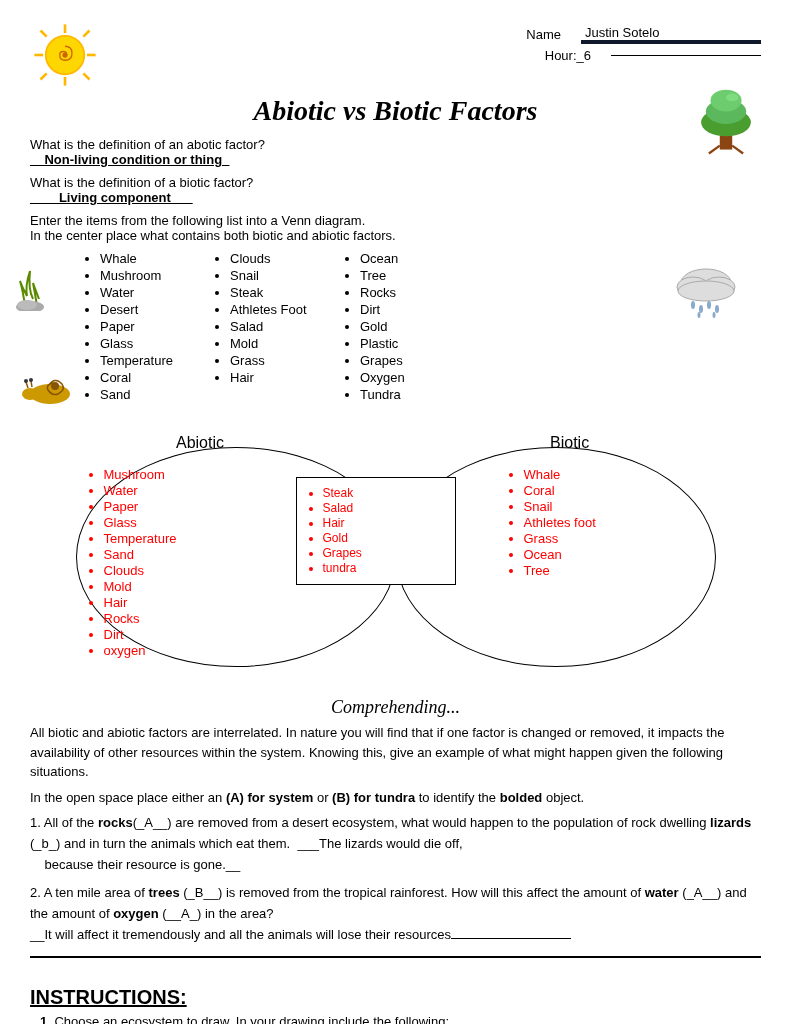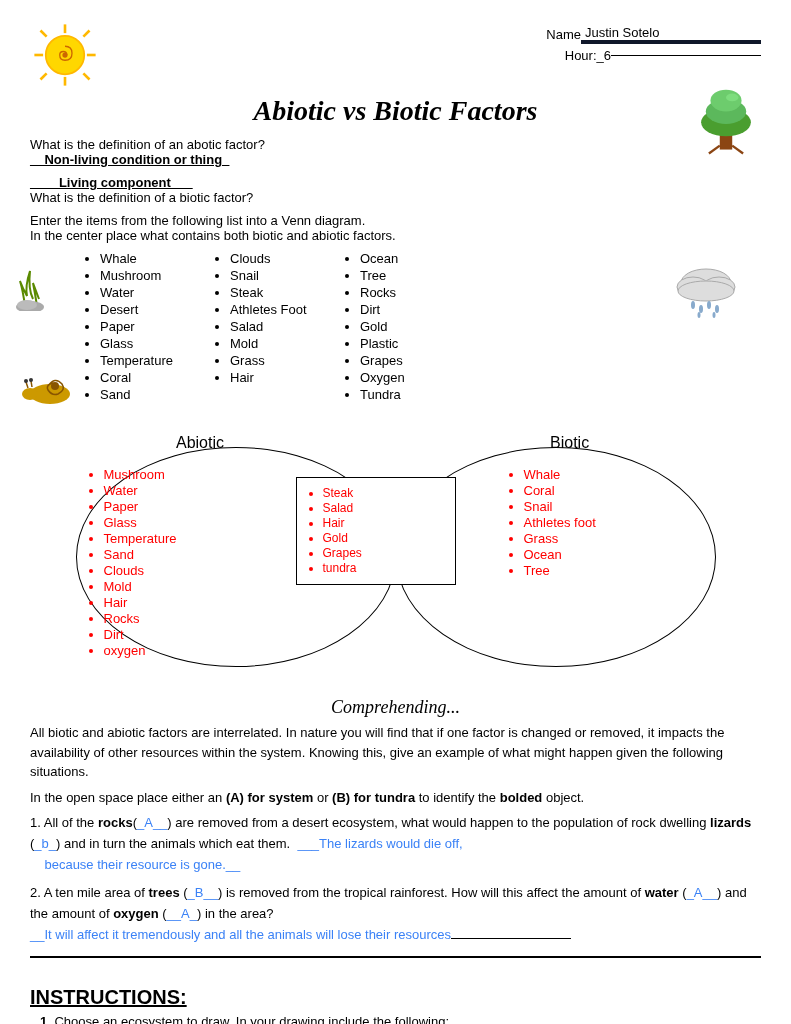--- a/index.html
+++ b/index.html
@@ -28,21 +28,21 @@
 
     .name-area {
       text-align: left;
       font-size: 13px;
       margin-top: 5px;
     }
 
     .name-line {
       display: flex;
       align-items: center;
-      gap: 0;
+      gap: 20px;
       margin-bottom: 4px;
     }
 
     .title-row {
       display: flex;
       justify-content: center;
       align-items: center;
       margin-bottom: 10px;
       position: relative;
     }
@@ -182,21 +182,21 @@
       margin-bottom: 6px;
     }
 
     .question-item {
       margin-bottom: 8px;
       font-size: 13px;
       line-height: 1.6;
     }
 
     .red-text {
-      color: #3b82f6;
+      color: #000000;
     }
 
     .instructions-title {
       font-size: 20px;
       font-weight: bold;
       text-decoration: underline;
       margin-top: 28px;
       margin-bottom: 5px;
     }
 
@@ -265,22 +265,22 @@
 
     <ellipse cx="48" cy="16" rx="8" ry="5" fill="#90ee90" opacity="0.5"></ellipse>
   </svg>
 </div>
 
 <div class="section">
   <p>What is the definition of an abotic factor?</p>
   <p><span class="bold-underline">__Non-living condition or thing_</span></p>
 </div>
 <div class="section">
+  <p>What is the definition of a biotic factor?</p>
   <p><span class="bold-underline">____Living component___</span></p>
-  <p>What is the definition of a biotic factor?</p>
 </div>
 
 <div class="section">
   <p>Enter the items from the following list into a Venn diagram.</p>
   <p>In the center place what contains both biotic and abiotic factors.</p>
 </div>
 
 <div class="list-section">
 
   <div style="position:absolute; left:-15px; top:10px;">

